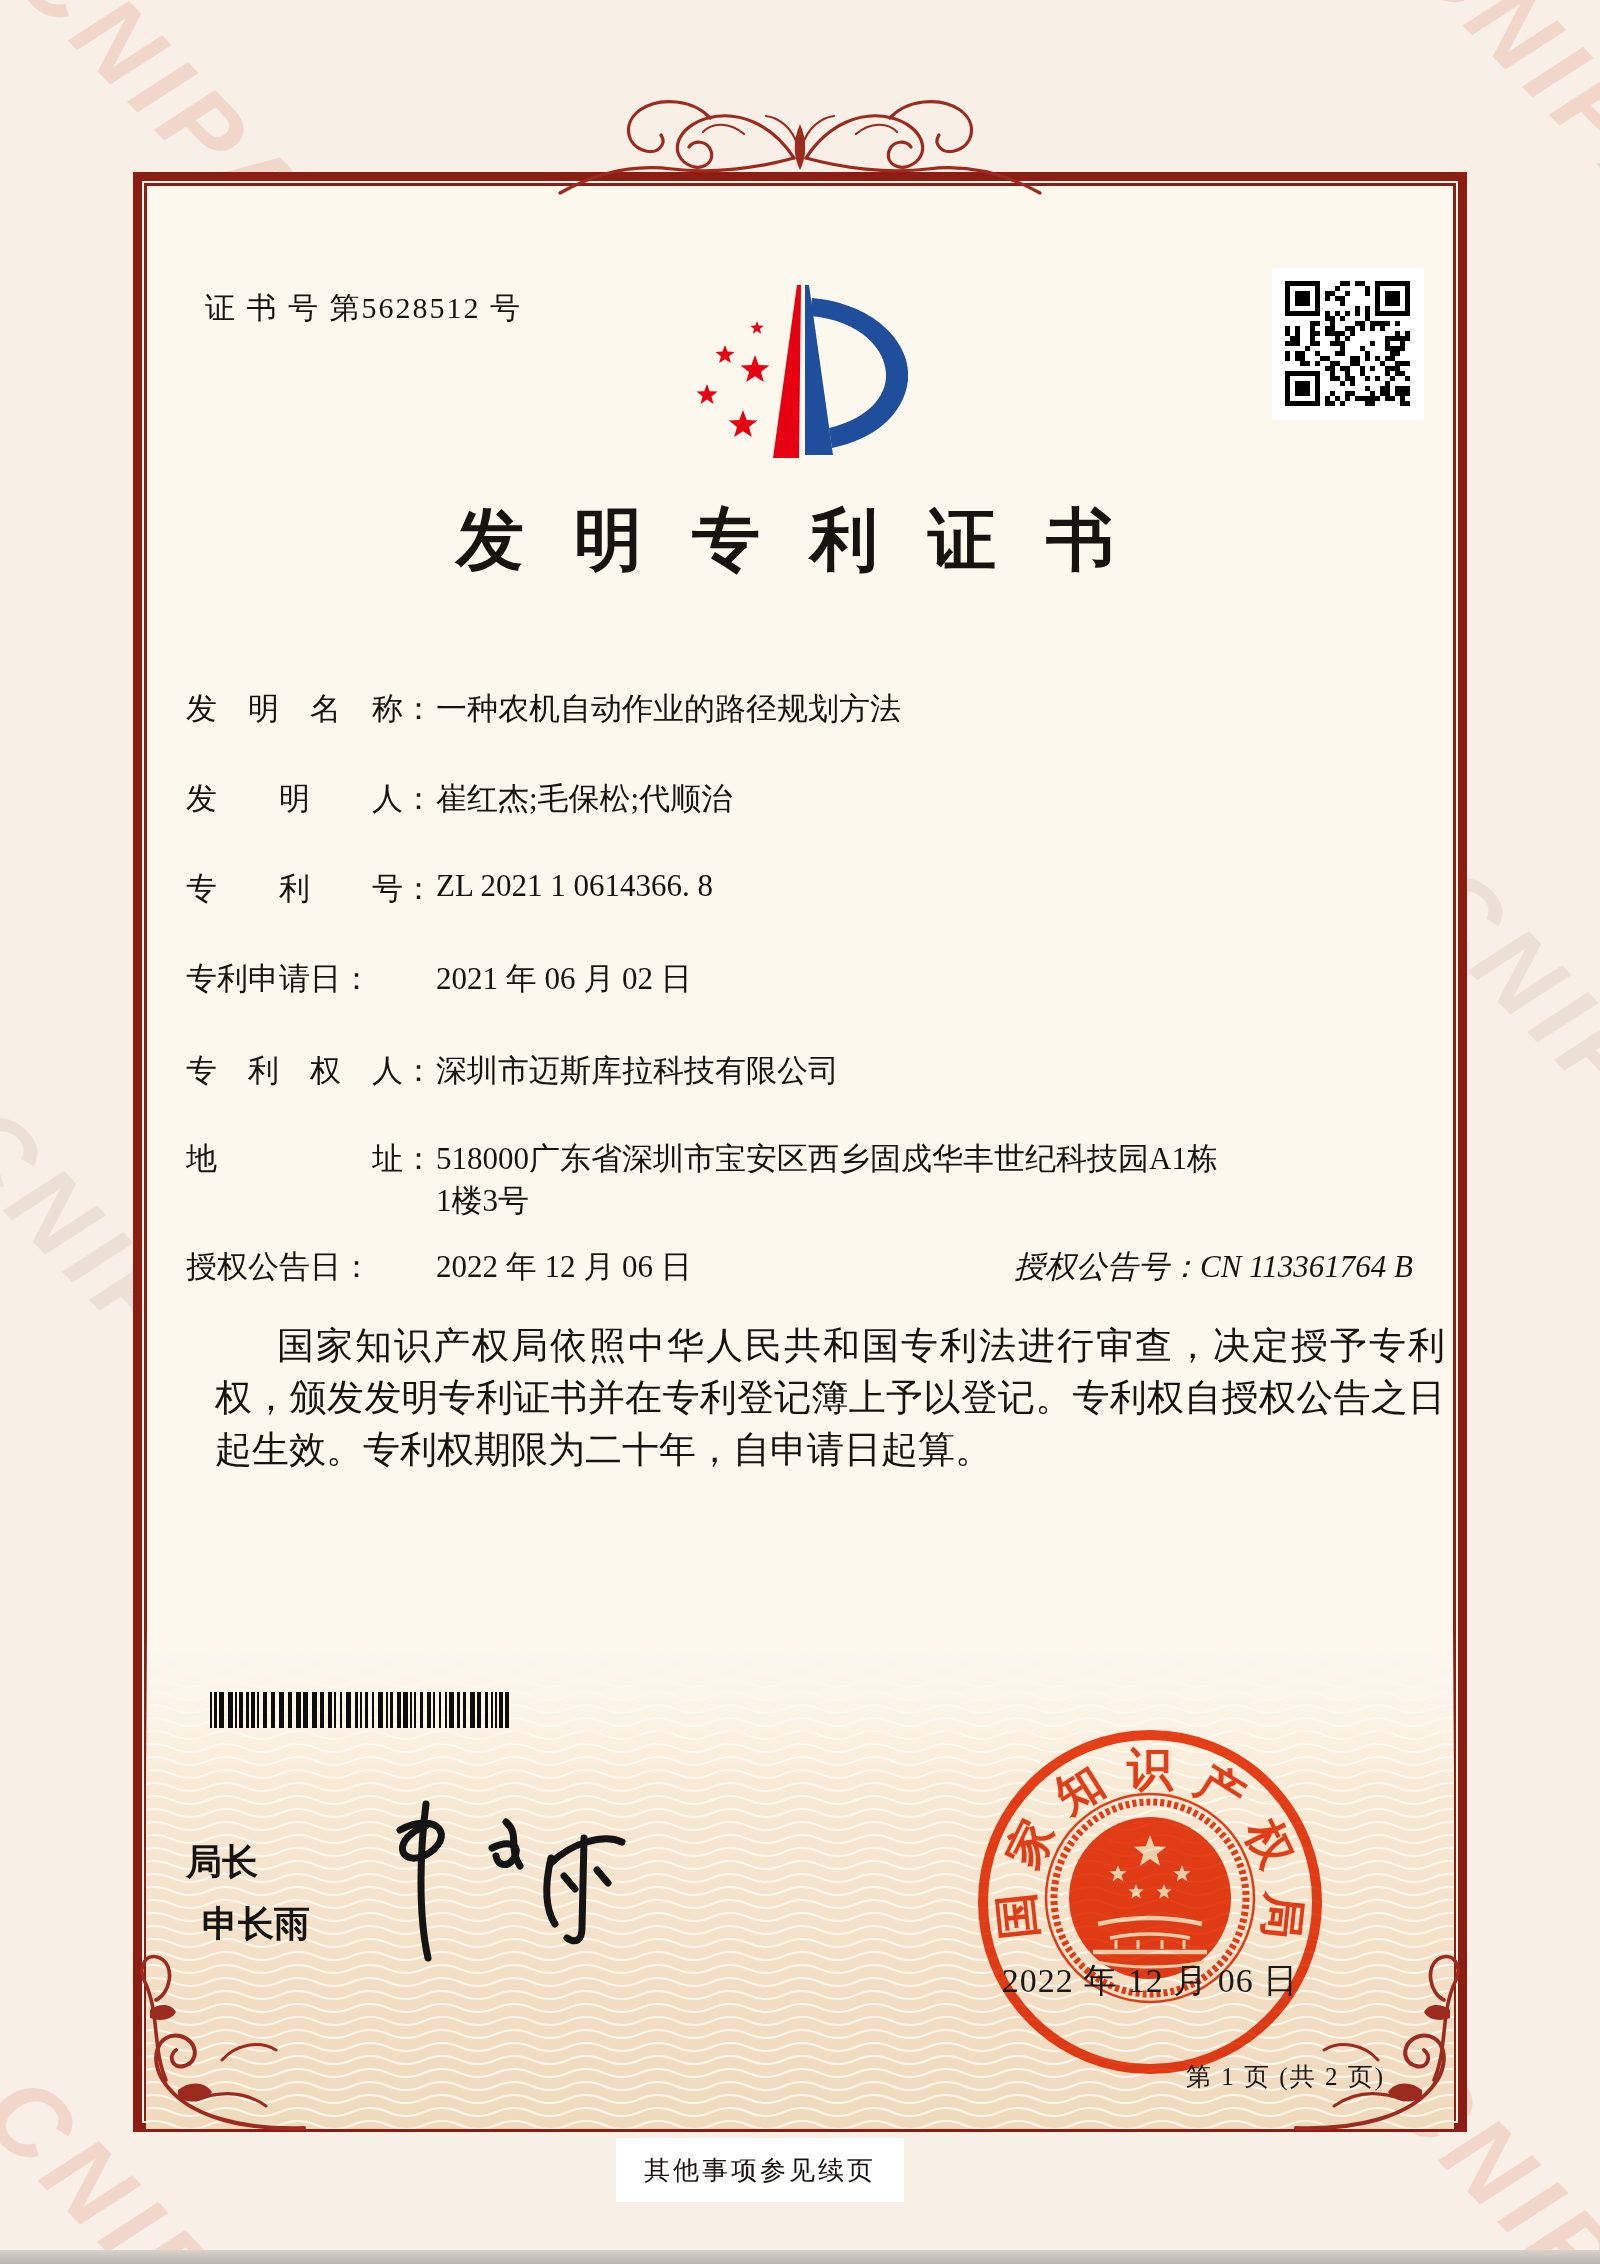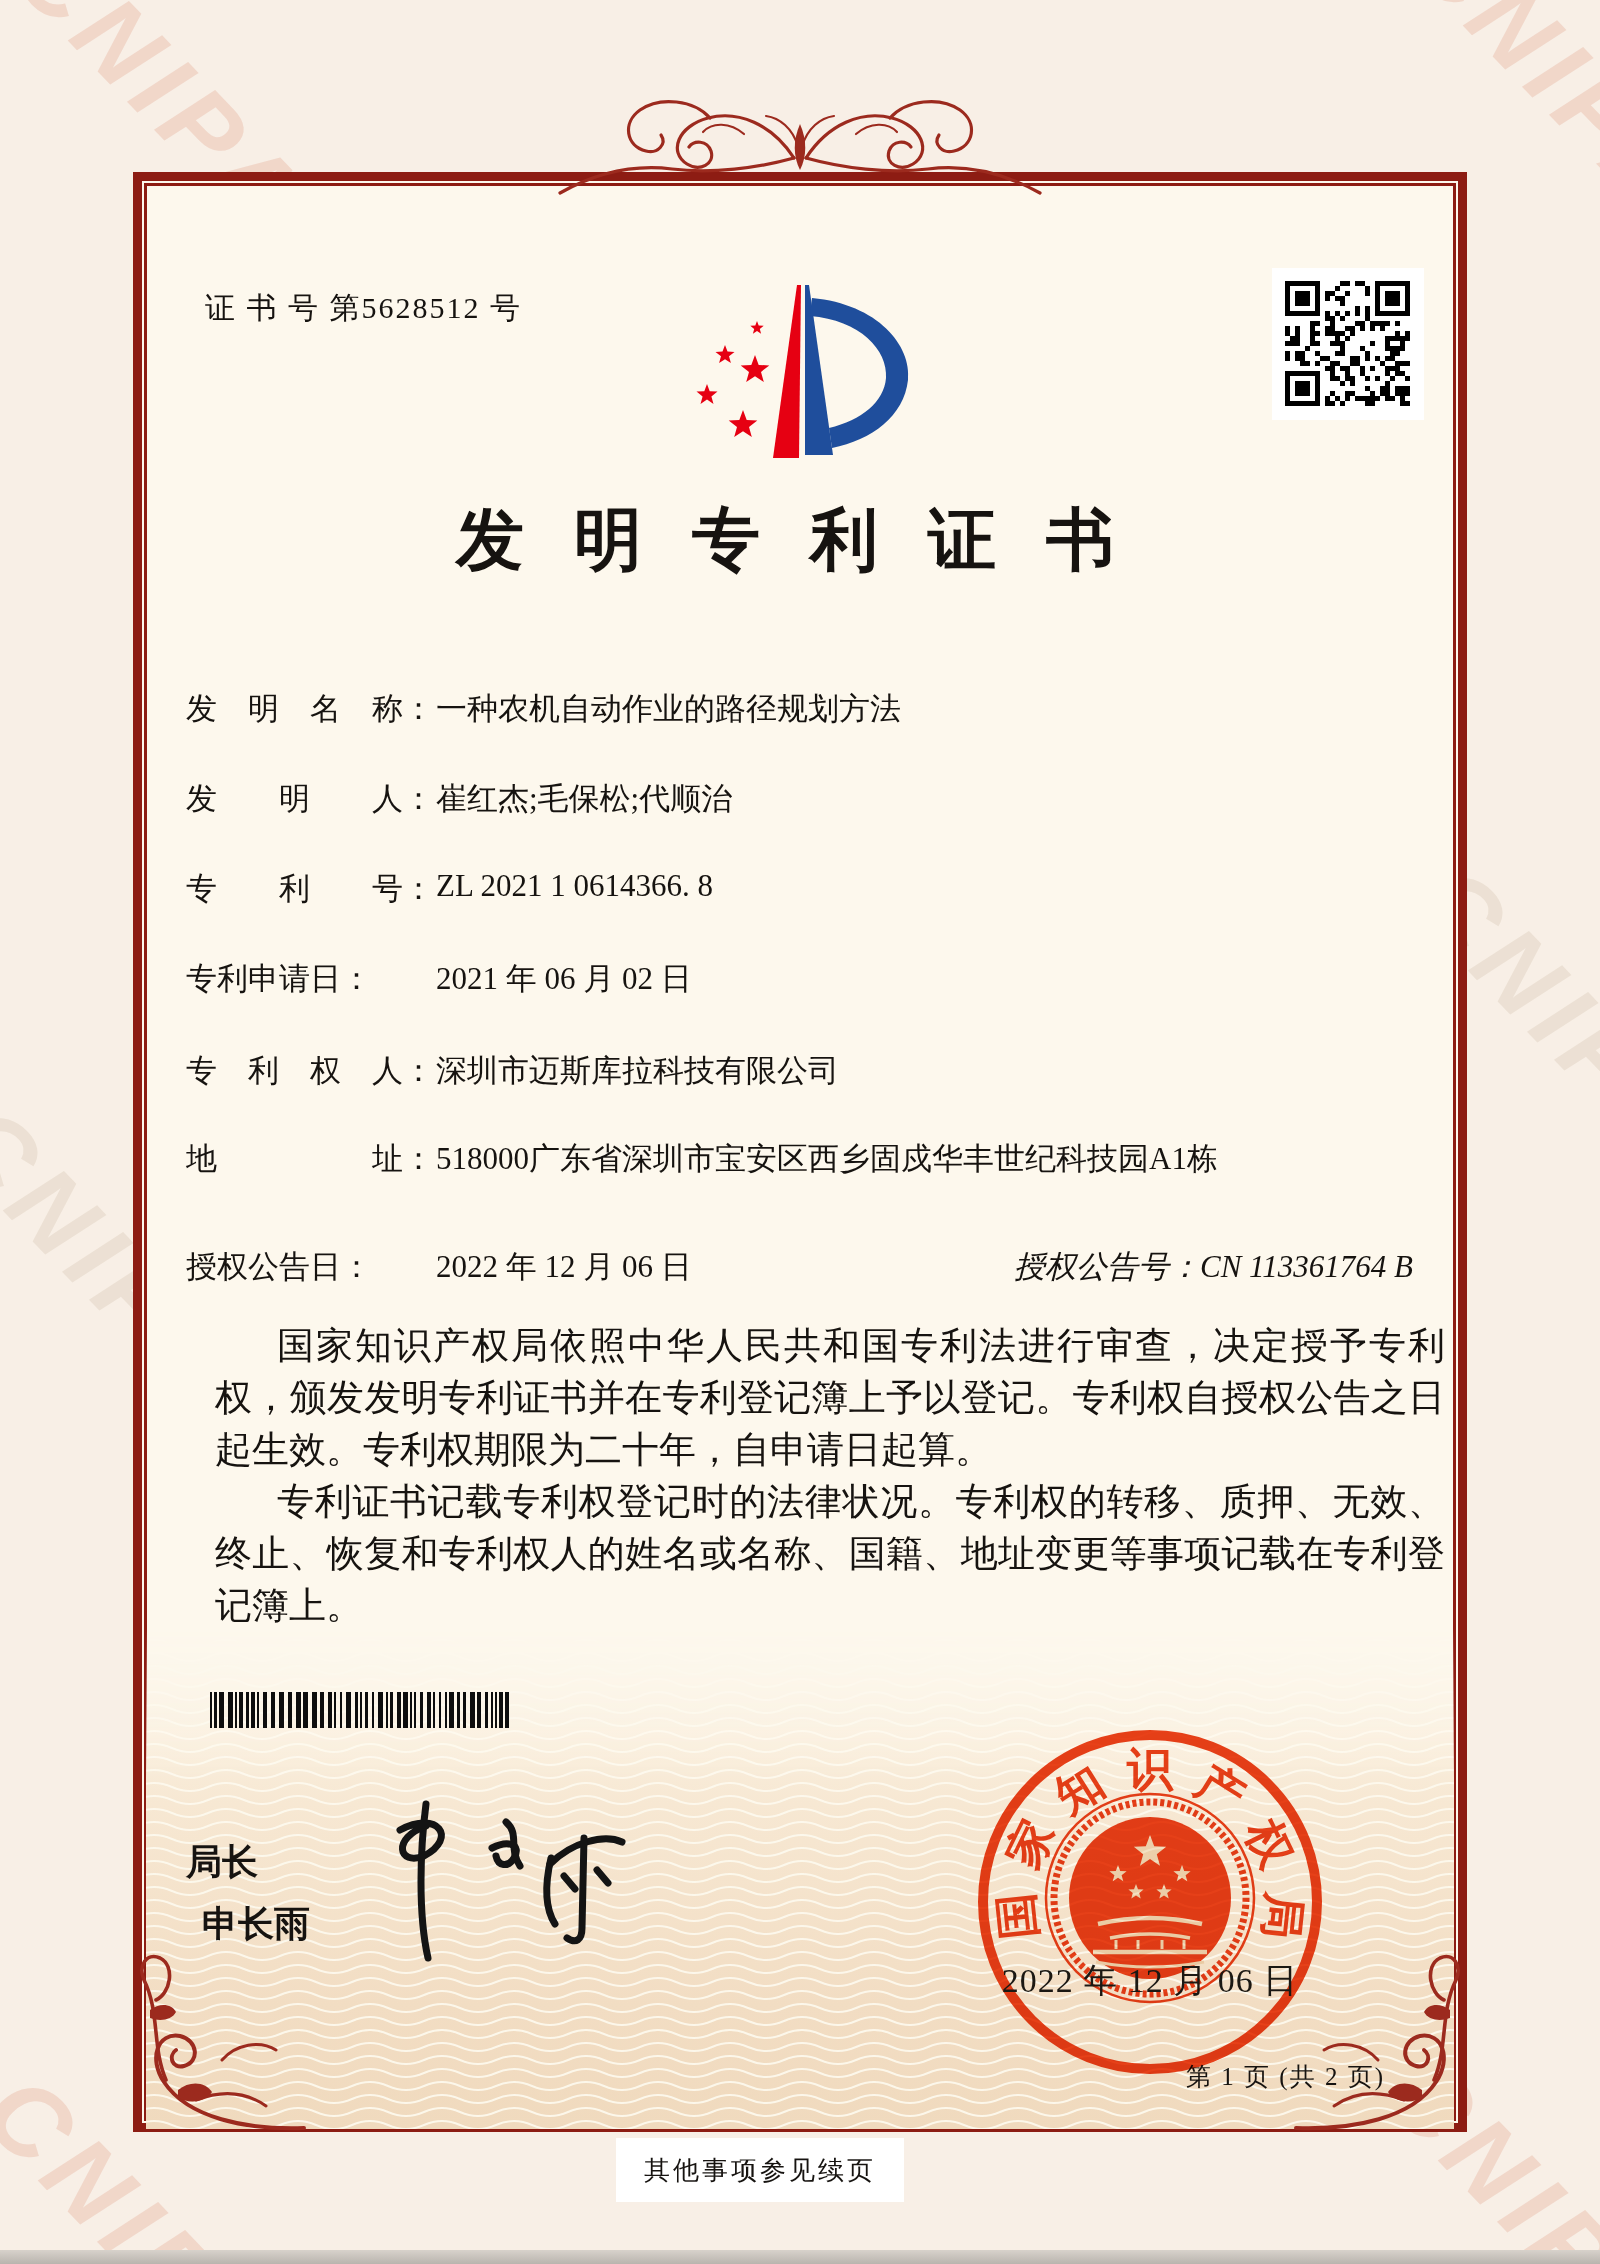--- a/index.html
+++ b/index.html
@@ -363,27 +363,26 @@
     </div>
 
     <div class="title">发明专利证书</div>
 
     <div id="fields-layer">
         <div class="field-row" style="top: 688px;"><span class="field-label">发　明　名　称：</span><span class="field-value">一种农机自动作业的路径规划方法</span></div>
         <div class="field-row" style="top: 778px;"><span class="field-label">发　　明　　人：</span><span class="field-value">崔红杰;毛保松;代顺治</span></div>
         <div class="field-row" style="top: 868px;"><span class="field-label">专　　利　　号：</span><span class="field-value">ZL 2021 1 0614366. 8</span></div>
         <div class="field-row" style="top: 958px;"><span class="field-label">专利申请日：</span><span class="field-value">2021 年 06 月 02 日</span></div>
         <div class="field-row" style="top: 1050px;"><span class="field-label">专　利　权　人：</span><span class="field-value">深圳市迈斯库拉科技有限公司</span></div>
-        <div class="field-row" style="top: 1138px;"><span class="field-label">地　　　　　址：</span><span class="field-value"><span class="">518000广东省深圳市宝安区西乡固戍华丰世纪科技园A1栋</span></span></div>
+        <div class="field-row" style="top: 1138px;"><span class="field-label">地　　　　　址：</span><span class="field-value"><span class="">518000广东省深圳市宝安区西乡固戍华丰世纪科技园A1栋</span><span class="addr-line2">1楼3号</span></span></div>
         <div class="field-row" style="top: 1246px;"><span class="field-label">授权公告日：</span><span class="field-value">2022 年 12 月 06 日</span><span class="grant2"><span class="">授权公告号：</span><span class="">CN 113361764 B</span></span></div>
       </div>
 
     <div class="paras">
       <p>国家知识产权局依照中华人民共和国专利法进行审查，决定授予专利权，颁发发明专利证书并在专利登记簿上予以登记。专利权自授权公告之日起生效。专利权期限为二十年，自申请日起算。</p>
-      <p>专利证书记载专利权登记时的法律状况。专利权的转移、质押、无效、终止、恢复和专利权人的姓名或名称、国籍、地址变更等事项记载在专利登记簿上。</p>
     </div>
 
     <svg class="barcode" id="barcode-svg" width="306" height="36">
         <rect x="0" y="0" width="2" height="36" fill="#0d0d0d"></rect>
         <rect x="4" y="0" width="3" height="36" fill="#0d0d0d"></rect>
         <rect x="9" y="0" width="5" height="36" fill="#0d0d0d"></rect>
         <rect x="18" y="0" width="5" height="36" fill="#0d0d0d"></rect>
         <rect x="25" y="0" width="2" height="36" fill="#0d0d0d"></rect>
         <rect x="29" y="0" width="4" height="36" fill="#0d0d0d"></rect>
         <rect x="36" y="0" width="3" height="36" fill="#0d0d0d"></rect>

